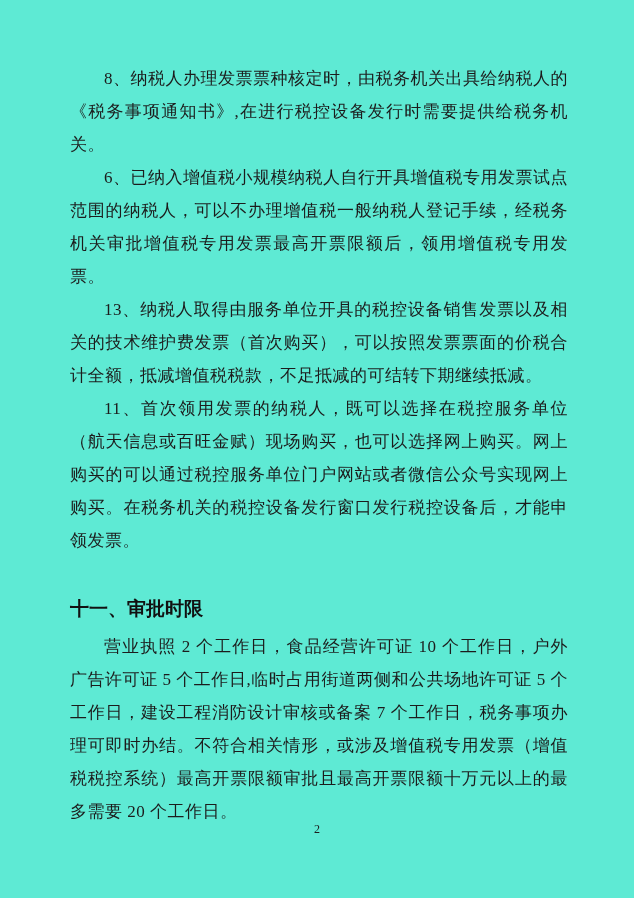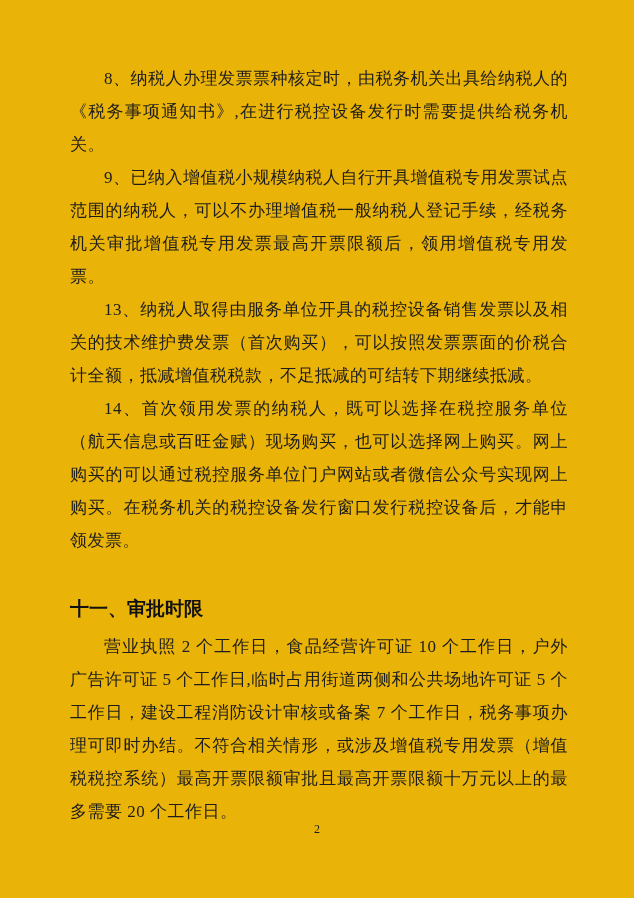--- a/index.html
+++ b/index.html
@@ -5,21 +5,21 @@
   html, body {
     margin: 0;
     padding: 0;
     background: #ffffff;
   }
   .page {
     position: relative;
     width: 634px;
     height: 898px;
     box-sizing: border-box;
-    background: #eab308;
+    background: #5eead4;
     padding: 62px 66px 0 70px;
     overflow: hidden;
     font-family: "Liberation Serif", serif;
     color: #1c1c1c;
   }
   .body-par {
     margin: 0;
     font-size: 17px;
     line-height: 33px;
     text-align: justify;
@@ -45,25 +45,25 @@
     color: #1c1c1c;
   }
 </style>
 </head>
 <body>
 
 <div class="page">
 
   <p class="body-par">8、纳税人办理发票票种核定时，由税务机关出具给纳税人的《税务事项通知书》,在进行税控设备发行时需要提供给税务机关。</p>
 
-  <p class="body-par">9、已纳入增值税小规模纳税人自行开具增值税专用发票试点范围的纳税人，可以不办理增值税一般纳税人登记手续，经税务机关审批增值税专用发票最高开票限额后，领用增值税专用发票。</p>
+  <p class="body-par">6、已纳入增值税小规模纳税人自行开具增值税专用发票试点范围的纳税人，可以不办理增值税一般纳税人登记手续，经税务机关审批增值税专用发票最高开票限额后，领用增值税专用发票。</p>
 
   <p class="body-par">13、纳税人取得由服务单位开具的税控设备销售发票以及相关的技术维护费发票（首次购买），可以按照发票票面的价税合计全额，抵减增值税税款，不足抵减的可结转下期继续抵减。</p>
 
-  <p class="body-par">14、首次领用发票的纳税人，既可以选择在税控服务单位（航天信息或百旺金赋）现场购买，也可以选择网上购买。网上购买的可以通过税控服务单位门户网站或者微信公众号实现网上购买。在税务机关的税控设备发行窗口发行税控设备后，才能申领发票。</p>
+  <p class="body-par">11、首次领用发票的纳税人，既可以选择在税控服务单位（航天信息或百旺金赋）现场购买，也可以选择网上购买。网上购买的可以通过税控服务单位门户网站或者微信公众号实现网上购买。在税务机关的税控设备发行窗口发行税控设备后，才能申领发票。</p>
 
 
   <h2 class="section-heading">十一、审批时限</h2>
 
   <p class="body-par">营业执照 2 个工作日，食品经营许可证 10 个工作日，户外广告许可证 5 个工作日,临时占用街道两侧和公共场地许可证 5 个工作日，建设工程消防设计审核或备案 7 个工作日，税务事项办理可即时办结。不符合相关情形，或涉及增值税专用发票（增值税税控系统）最高开票限额审批且最高开票限额十万元以上的最多需要 20 个工作日。</p>
 
   <div class="page-number">2</div>
 
 </div>
 

